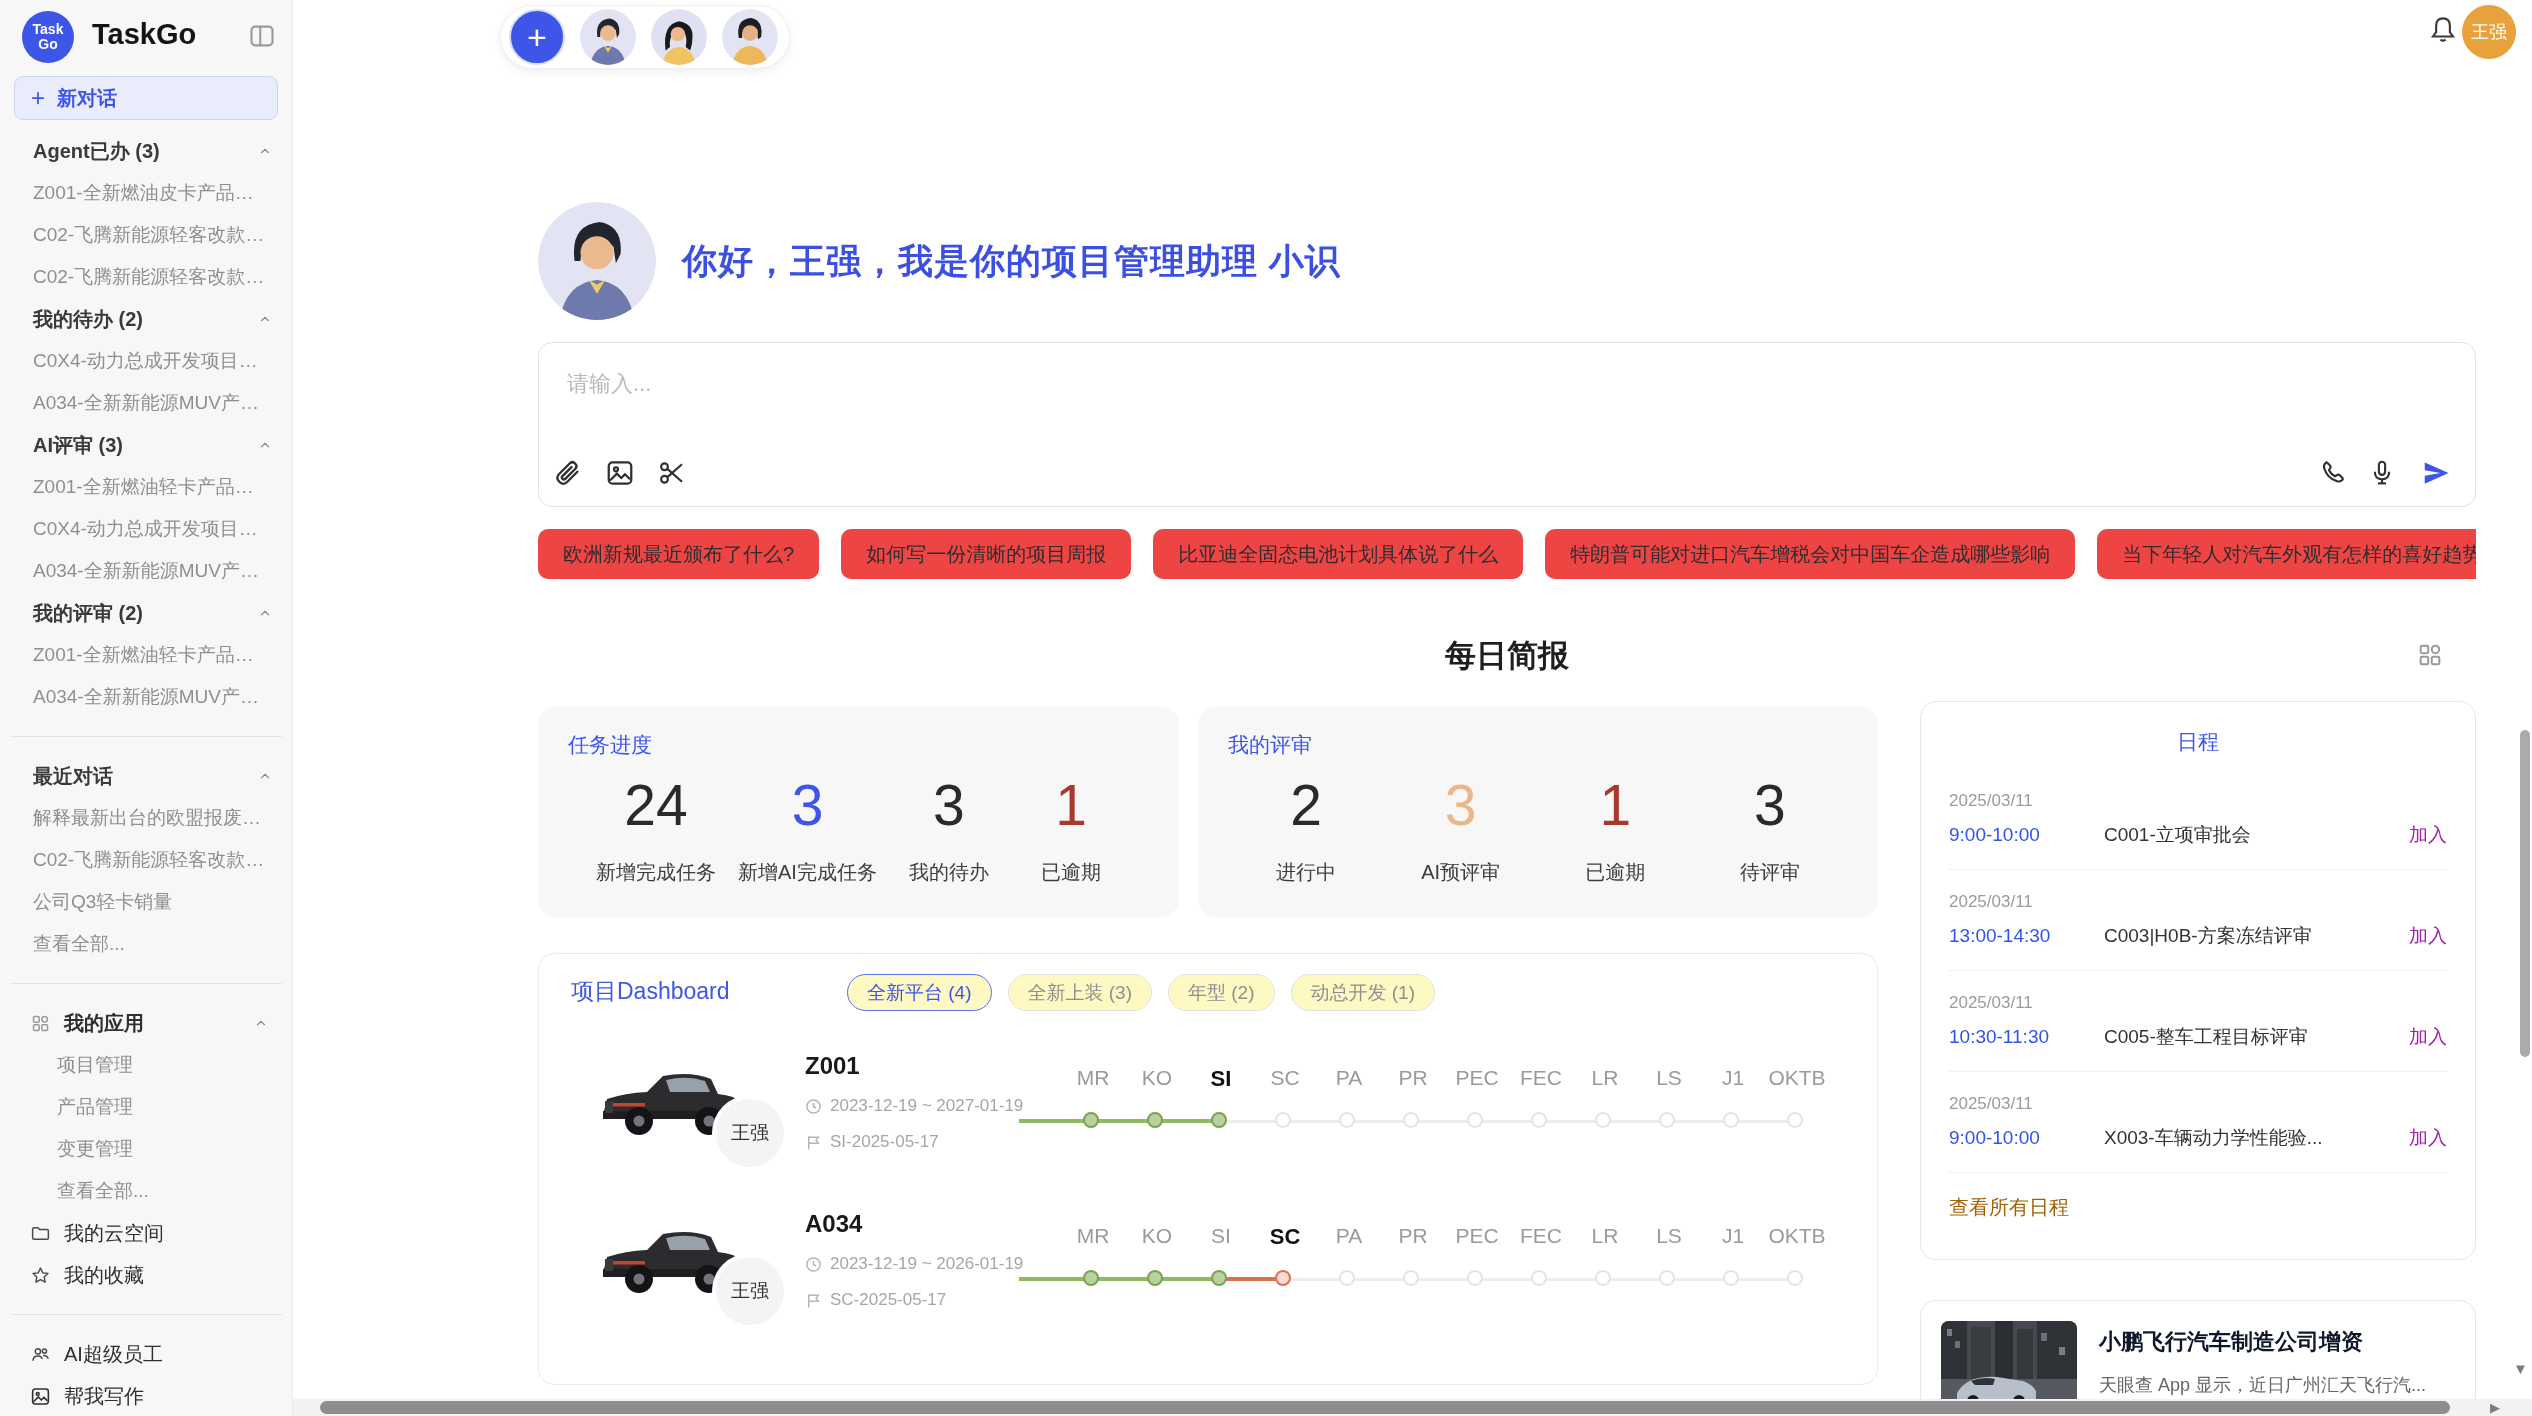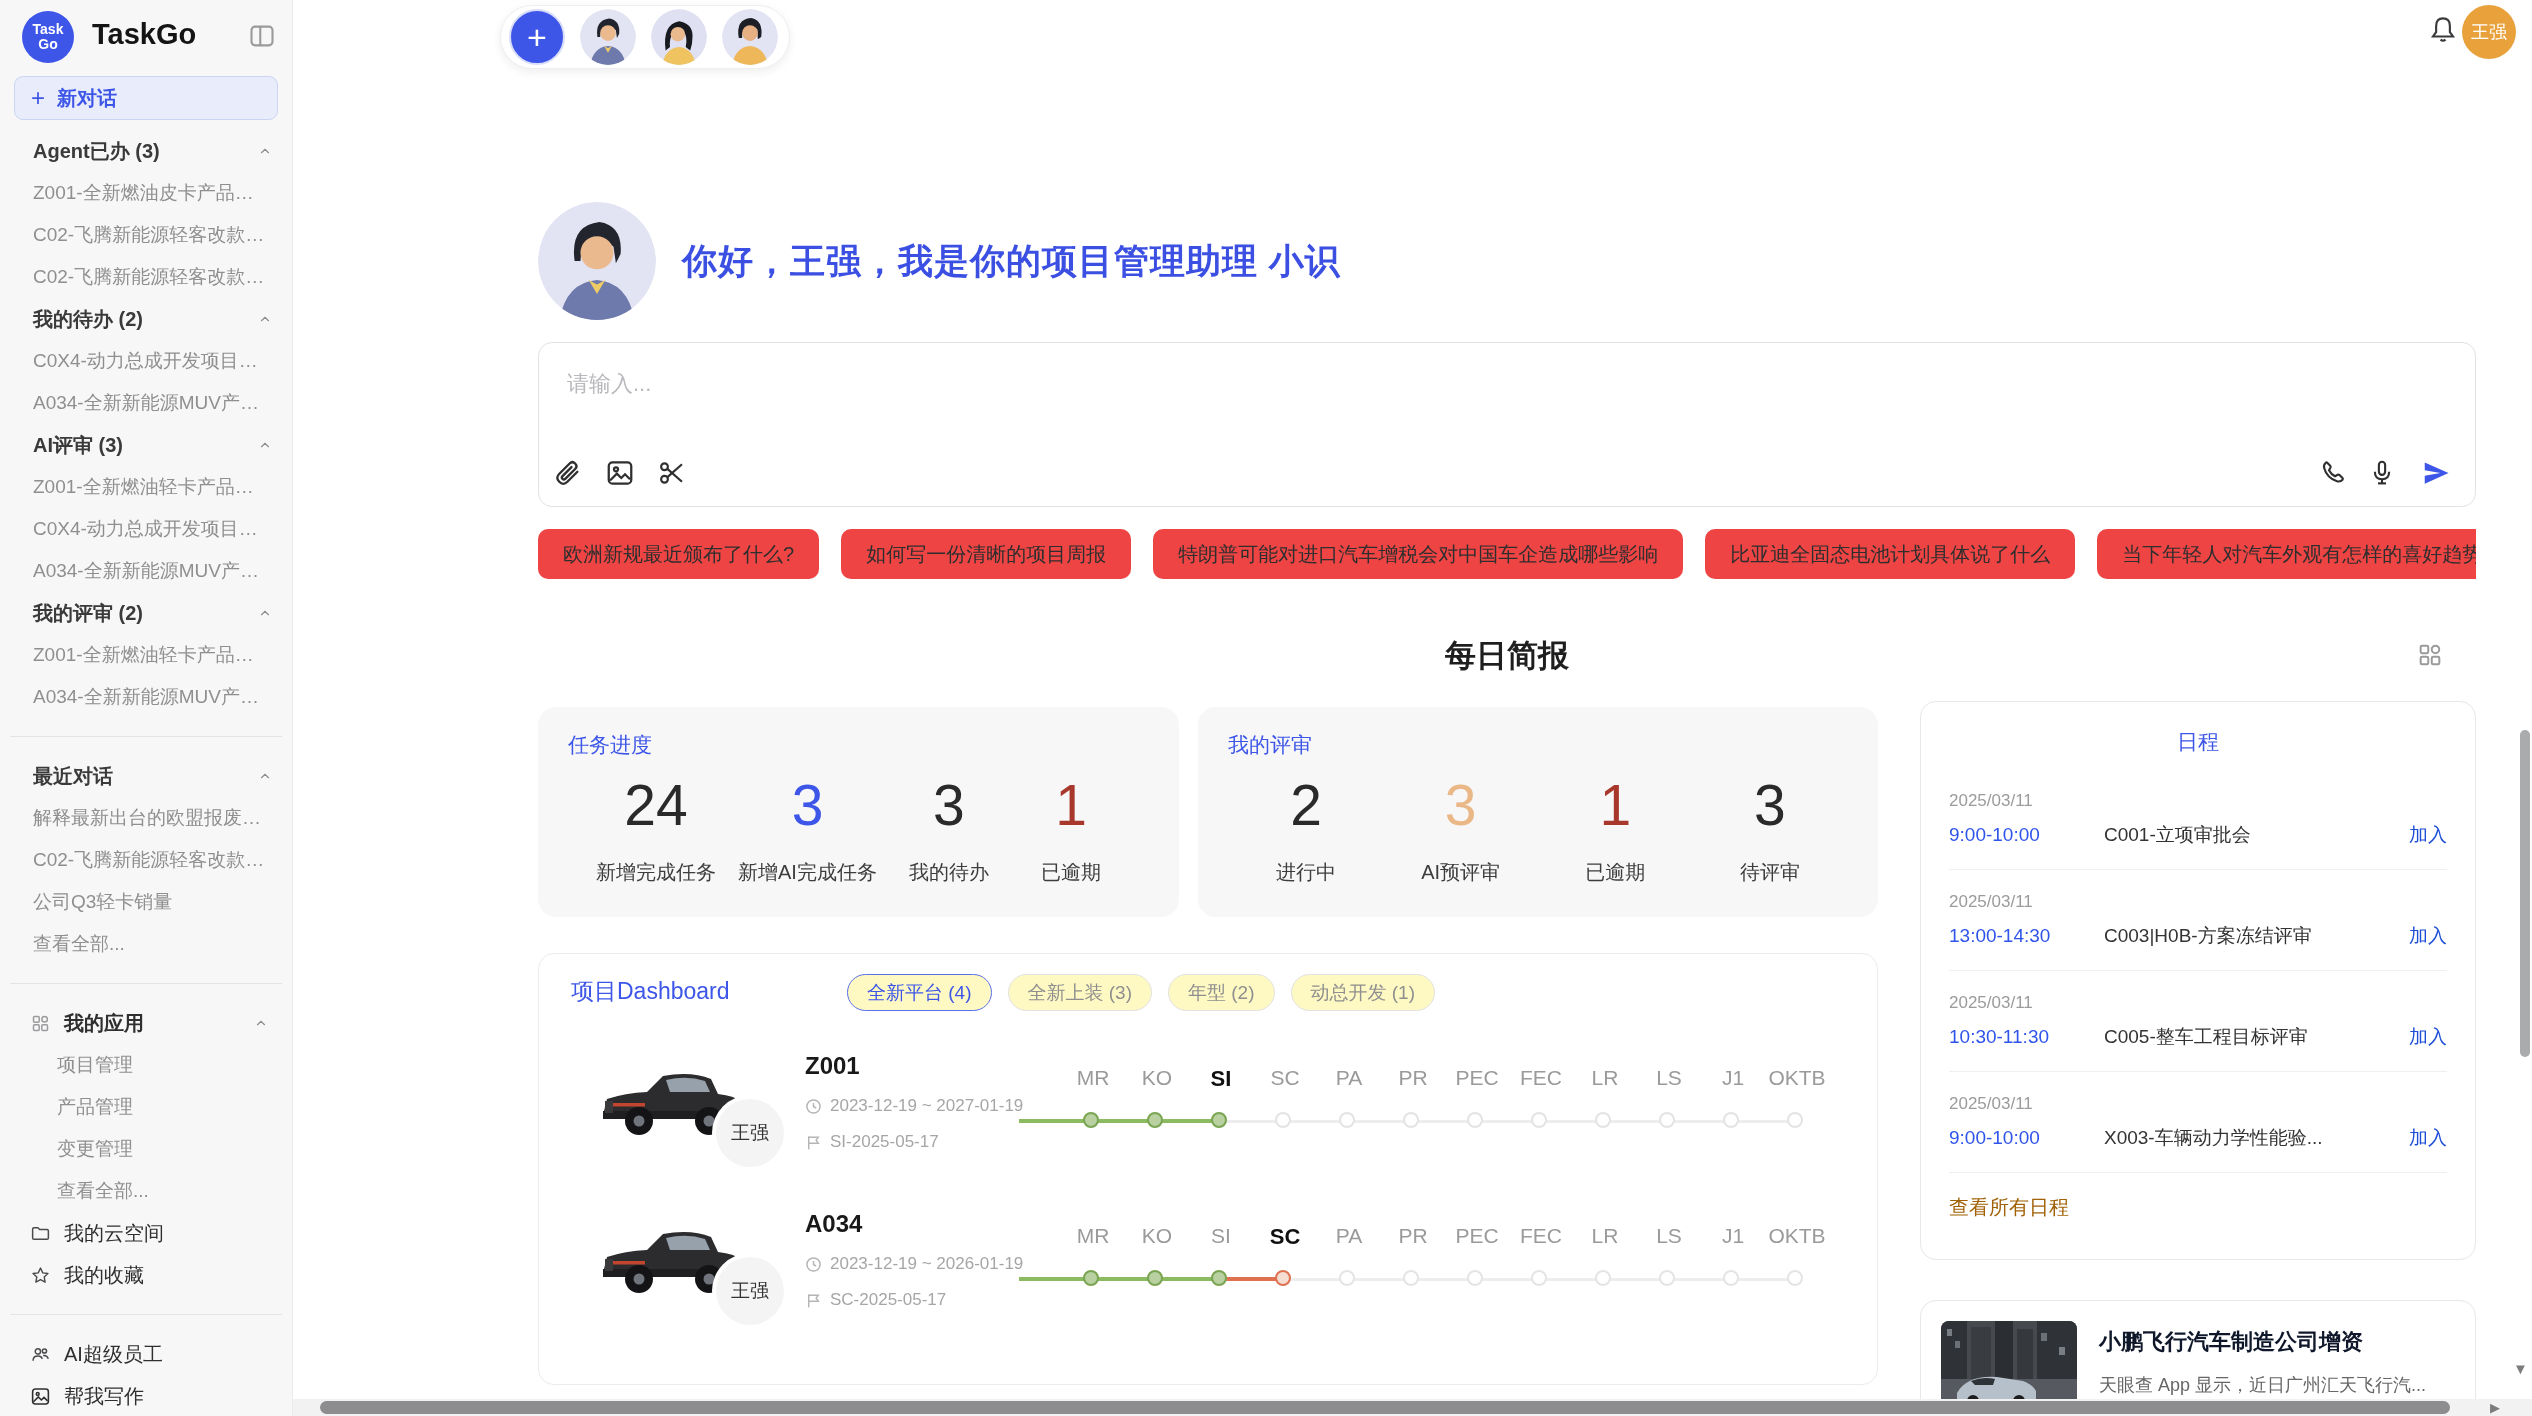--- a/index.html
+++ b/index.html
@@ -100,21 +100,21 @@
   .ms.current .ms-label{color:#101010;font-weight:700;font-size:22px;}
 
   
   .sched{height:559px;border:1px solid #e7e7ec;border-radius:16px;background:#fff;padding:24px 28px 0 28px;}
   .sched-title{text-align:center;font-size:21px;color:#3d56e8;margin-top:2px;}
   .sch-list{margin-top:34px;}
   .sch-date{font-size:17px;color:#9b9b9d;line-height:22px;}
   .sch-row{display:flex;align-items:center;margin-top:10px;height:26px;}
   .sch-time{width:155px;font-size:19px;color:#2f54eb;flex:0 0 auto;}
   .sch-title-t{flex:1;font-size:19px;color:#333;white-space:nowrap;overflow:hidden;text-overflow:ellipsis;}
-  .sch-join{font-size:19px;color:#1d4ed8;cursor:pointer;margin-left:12px;text-align:center;}
+  .sch-join{font-size:19px;color:#a21caf;cursor:pointer;margin-left:12px;text-align:center;}
   .sch-div{border-bottom:1px solid #f0f0f2;margin:21px 0;}
   .sch-all{text-align:left;font-size:20px;color:#a16207;margin-top:20px;cursor:pointer;}
 
   .news{margin-top:40px;height:120px;border:1px solid #e7e7ec;border-radius:16px;background:#fff;padding:20px;
     display:flex;gap:22px;overflow:hidden;}
   .news-img{width:136px;height:90px;border-radius:8px;overflow:hidden;flex:0 0 auto;}
   .news-title{font-size:22px;font-weight:700;color:#0f172a;margin-top:6px;}
   .news-body{font-size:18px;color:#666;margin-top:16px;white-space:nowrap;overflow:hidden;}
 
   
@@ -455,22 +455,22 @@
     <div class="c-ico ci-send">
         <svg width="30" height="30">
           <use href="#i-send"></use>
         </svg>
       </div>
   </div>
 
   <div class="chips">
     <div class="chip">欧洲新规最近颁布了什么?</div>
     <div class="chip">如何写一份清晰的项目周报</div>
+    <div class="chip">比亚迪全固态电池计划具体说了什么</div>
     <div class="chip">特朗普可能对进口汽车增税会对中国车企造成哪些影响</div>
-    <div class="chip">比亚迪全固态电池计划具体说了什么</div>
     <div class="chip">当下年轻人对汽车外观有怎样的喜好趋势</div>
   </div>
 
   <div class="brief-head">
     <div class="brief-title">每日简报</div>
     <div class="grid-ico">
         <svg width="28" height="28">
           <use href="#i-grid"></use>
         </svg>
       </div>

